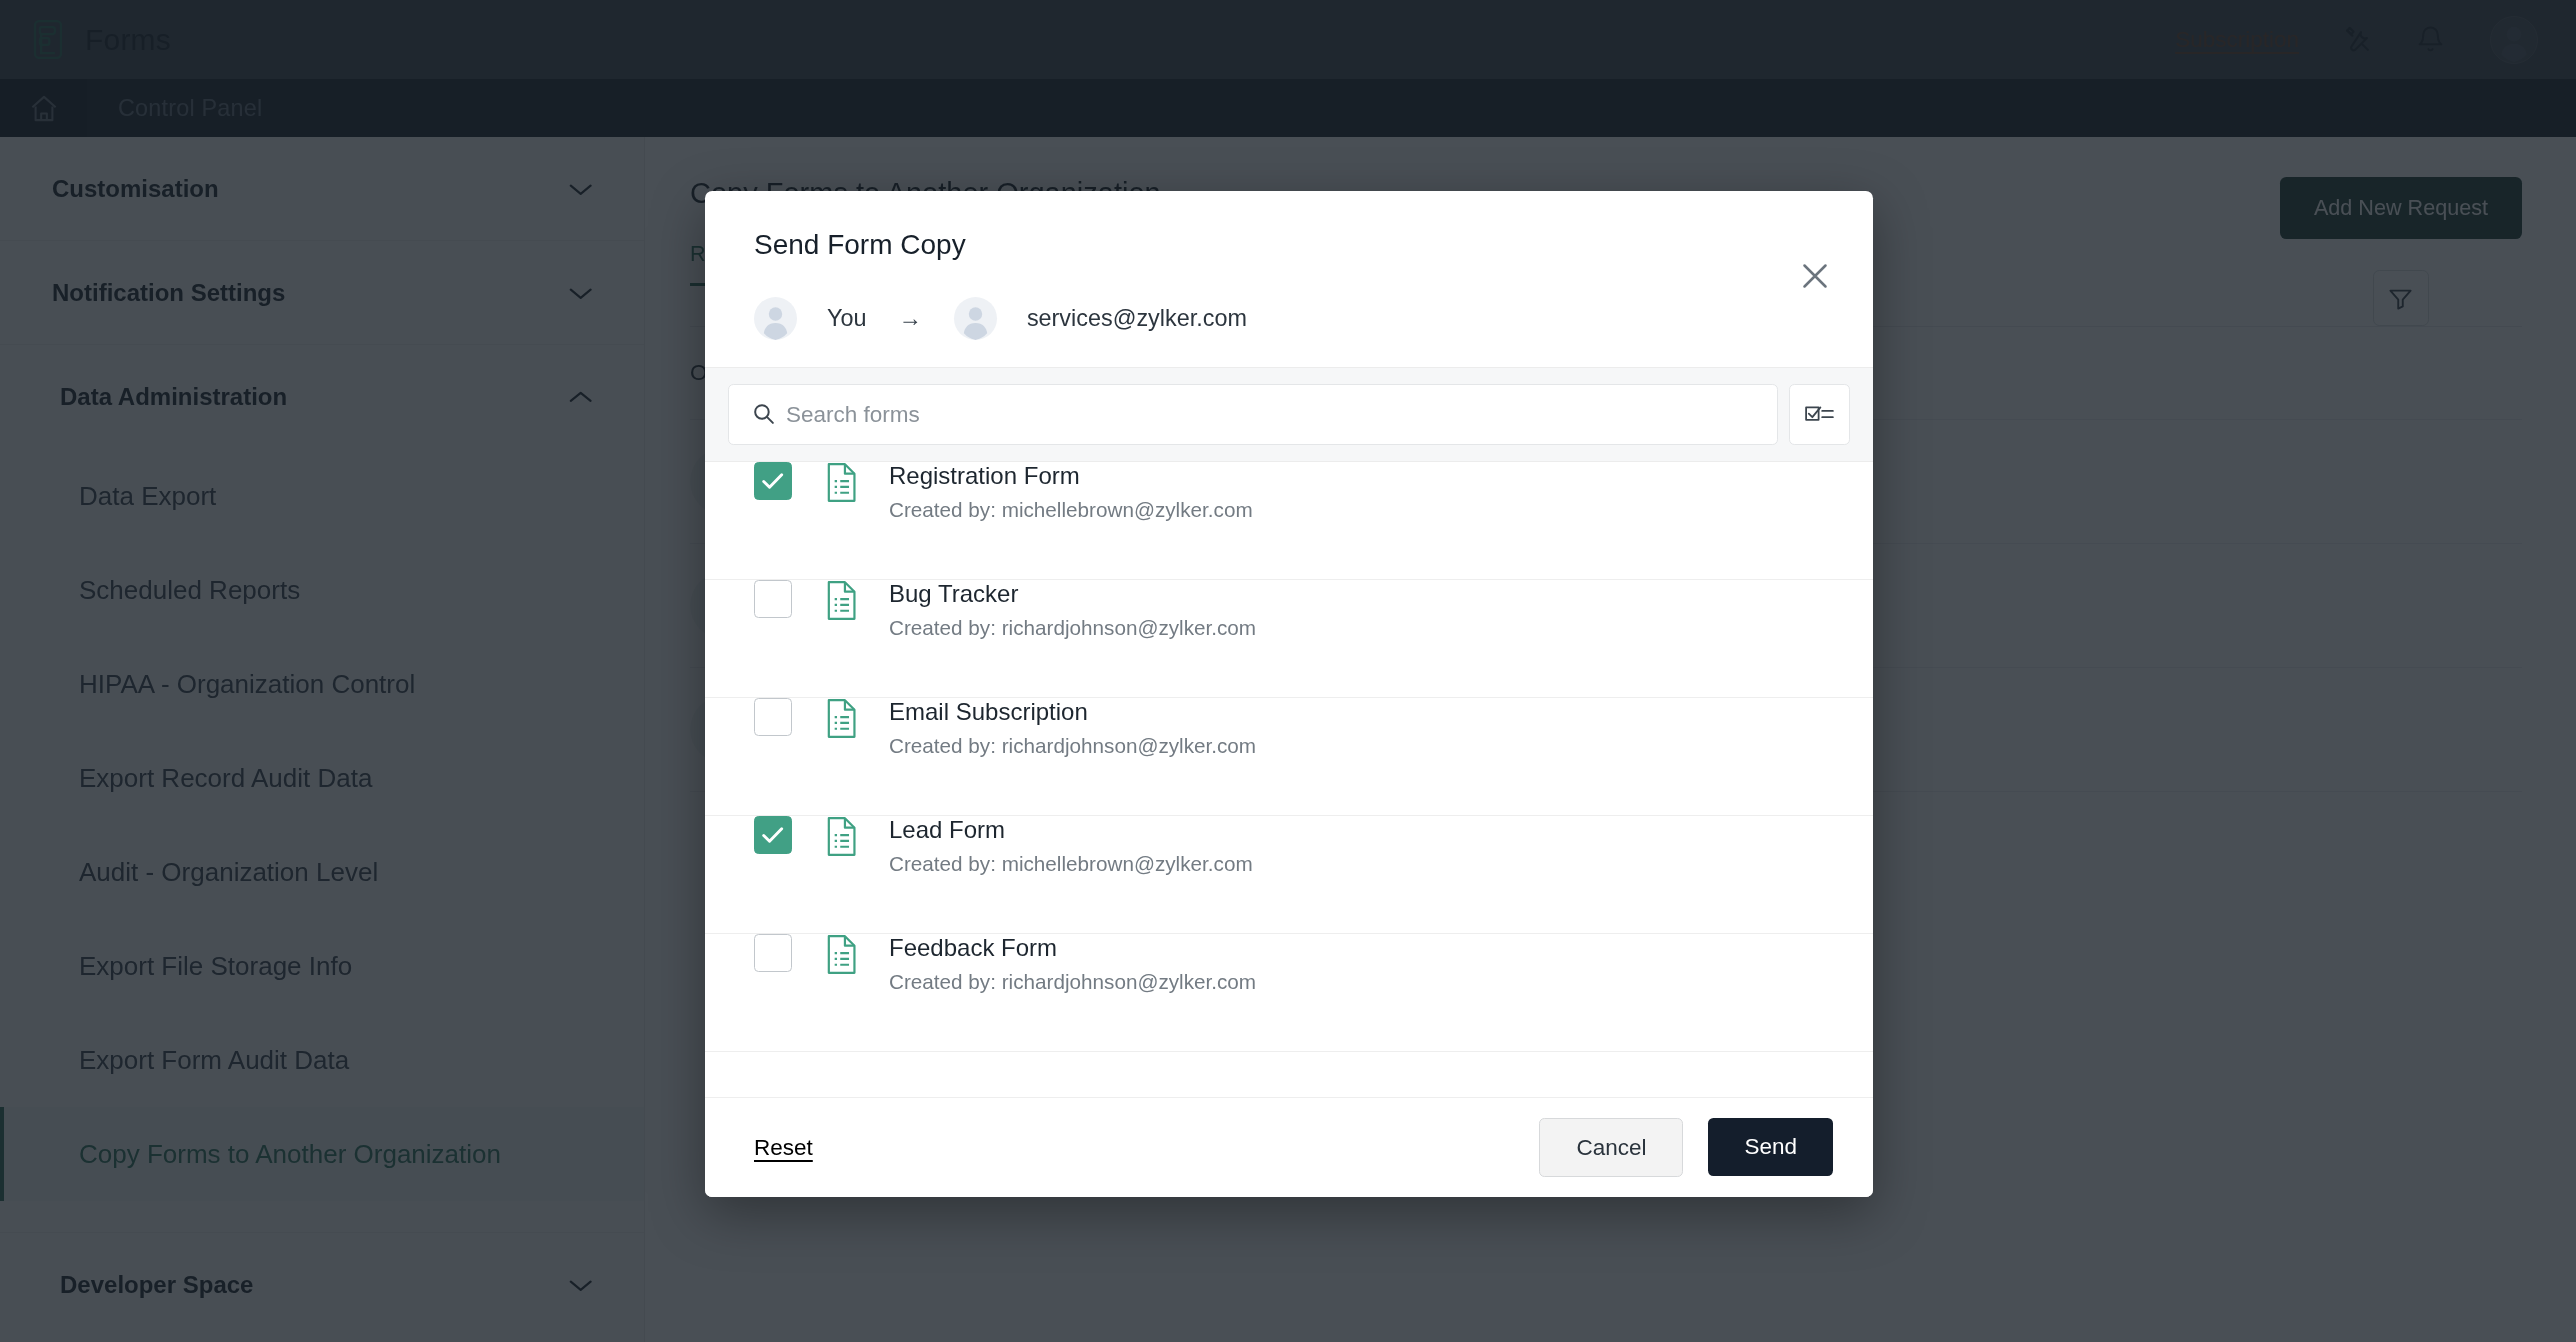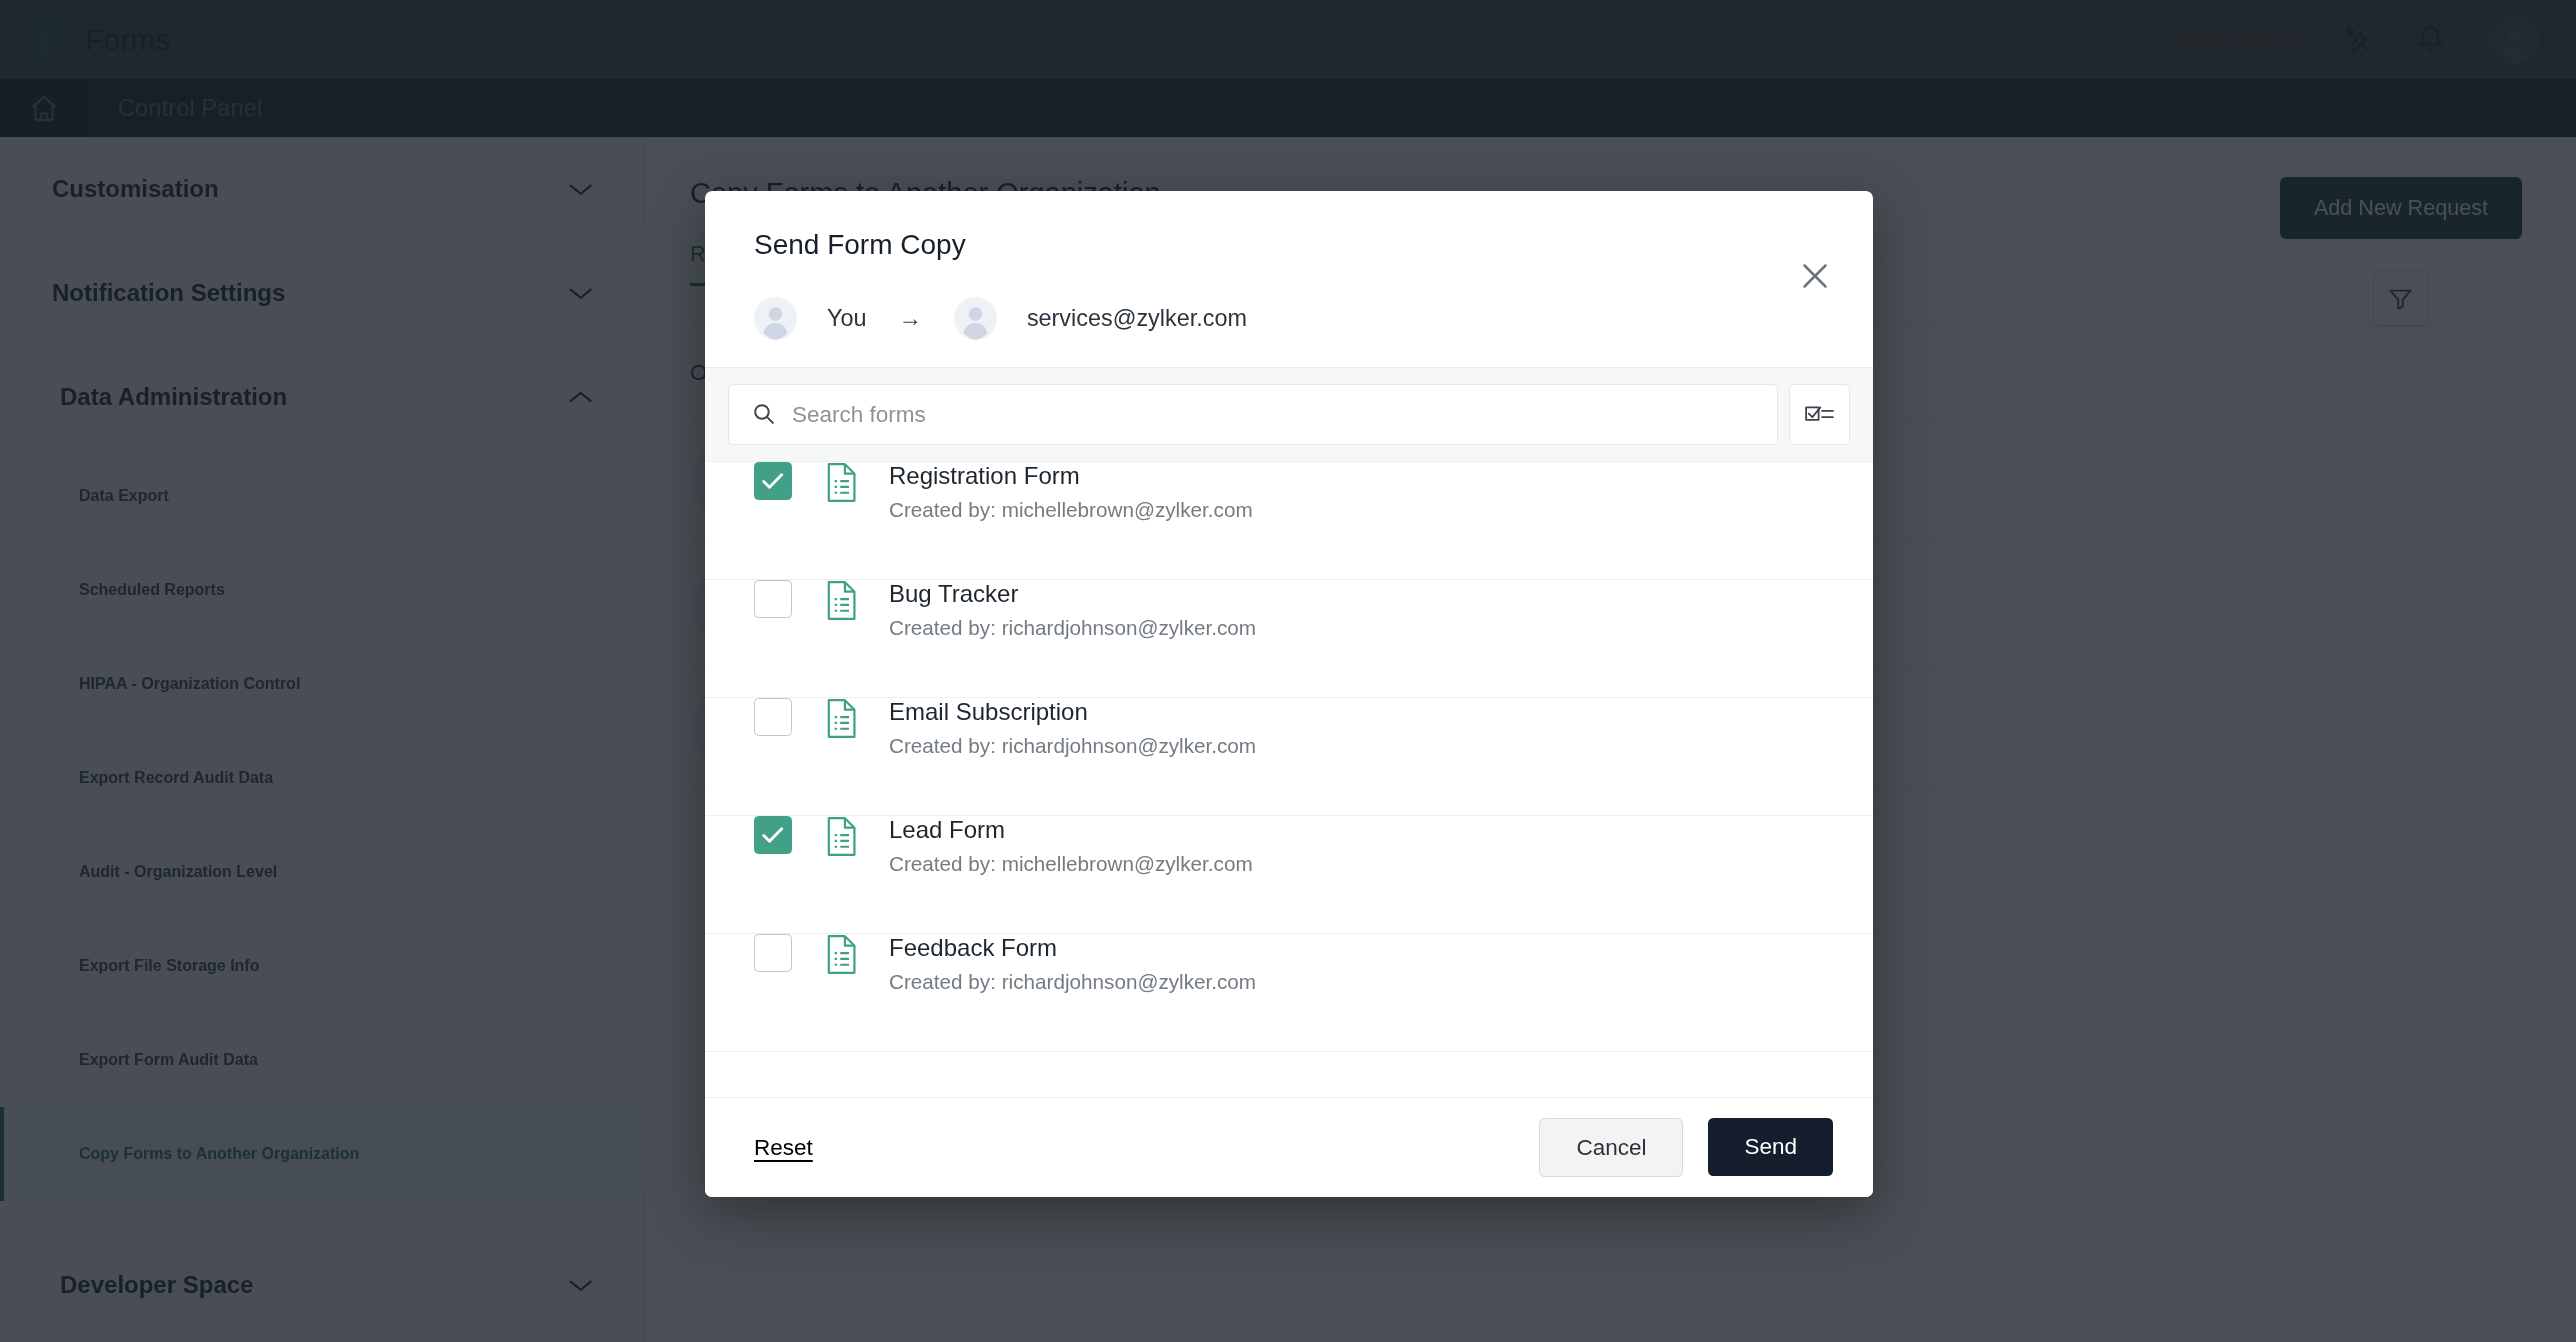--- a/index.html
+++ b/index.html
@@ -58,21 +58,21 @@
   .side-group {
     padding: 0 52px; height: 104px; display: flex; align-items: center;
     justify-content: space-between; border-bottom: 0.9px solid #eeeeee; cursor: pointer;
   }
   .side-group .lbl { font-size: 24px; font-weight: bold; color: #222a33; }
   .side-group.no-border { border-bottom: none; margin-left: 8px; }
   .chev { width: 23.4px; height: 12.6px; flex: 0 0 auto; }
   .side-sub {
     padding-left: 79px; height: 94px; display: flex; align-items: center; cursor: pointer;
   }
-  .side-sub .lbl { font-size: 16px; color: #3d4651; font-weight: bold; }
+  .side-sub .lbl { font-size: 26px; color: #3d4651; }
   .side-sub.active { background: #f1f4f3; border-left: 4.5px solid #2e6f5e; padding-left: 75px; }
   .side-sub.active .lbl { color: #2f7561; }
   .sub-wrap { padding-bottom: 31px; border-bottom: 0.9px solid #eeeeee; }
 
   
   .main {
     position: absolute; top: 137px; left: 645px; right: 0; bottom: 0;
     background: #ffffff; padding: 40px 54px 0 45px;
   }
   .main-head { display: flex; align-items: flex-start; }
@@ -124,21 +124,21 @@
   .ava svg { display: block; }
   .who { font-size: 23.4px; color: #2c353e; margin-left: 18px; }
   .arrow { margin: 0 20px; font-size: 23.4px; color: #37414b; }
 
   .m-search {
     background: #f6f7f8; border-top: 0.9px solid #ececec; border-bottom: 0.9px solid #ececec;
     padding: 16px 23.4px; display: flex; align-items: center; gap: 10.8px; flex: 0 0 auto;
   }
   .search-box {
     flex: 1; height: 61px; background: #ffffff; border: 0.9px solid #e4e6e8; border-radius: 5.4px;
-    display: flex; align-items: center; gap: 16px; padding: 0 21.6px;
+    display: flex; align-items: center; gap: 10px; padding: 0 21.6px;
   }
   .search-box input {
     border: none; outline: none; font-size: 22.5px; color: #2c353e; width: 100%;
     font-family: "Liberation Sans", sans-serif; background: transparent;
   }
   .search-box input::placeholder { color: #8b9299; }
   .sel-btn {
     width: 61px; height: 61px; background: #ffffff; border: 0.9px solid #e4e6e8; border-radius: 5.4px;
     display: flex; align-items: center; justify-content: center; cursor: pointer; flex: 0 0 auto;
   }

